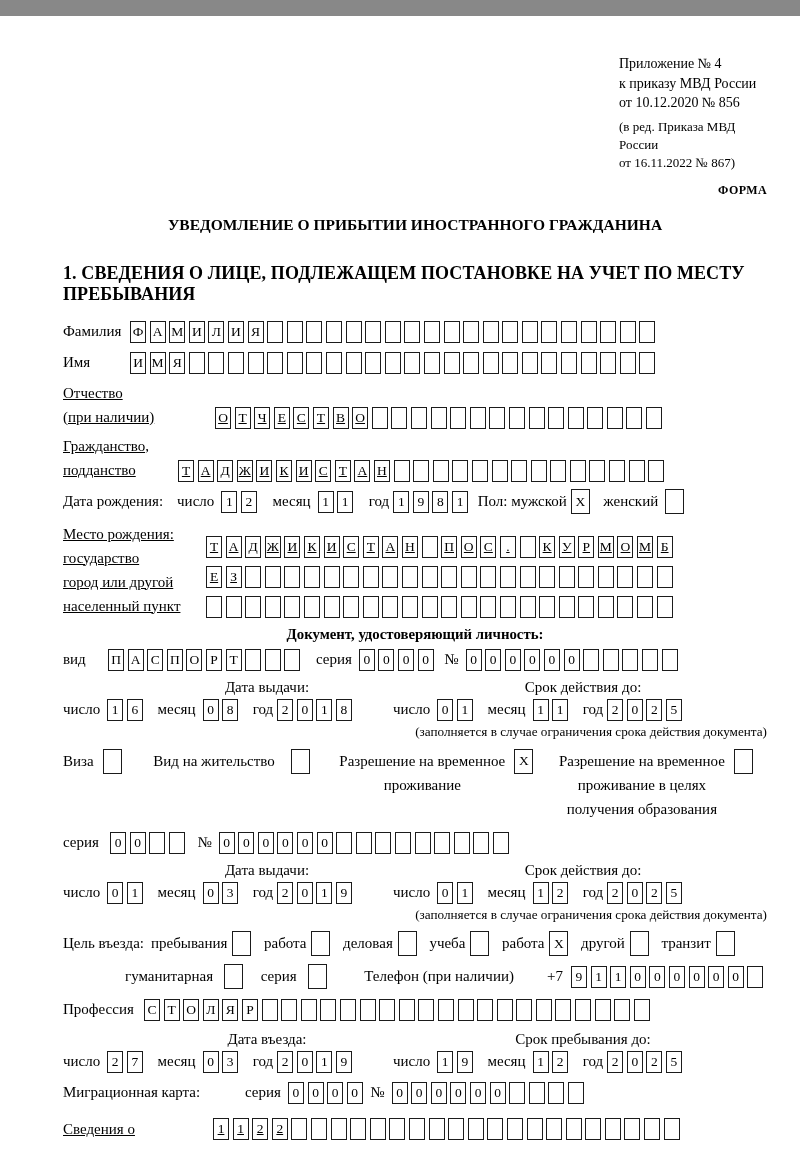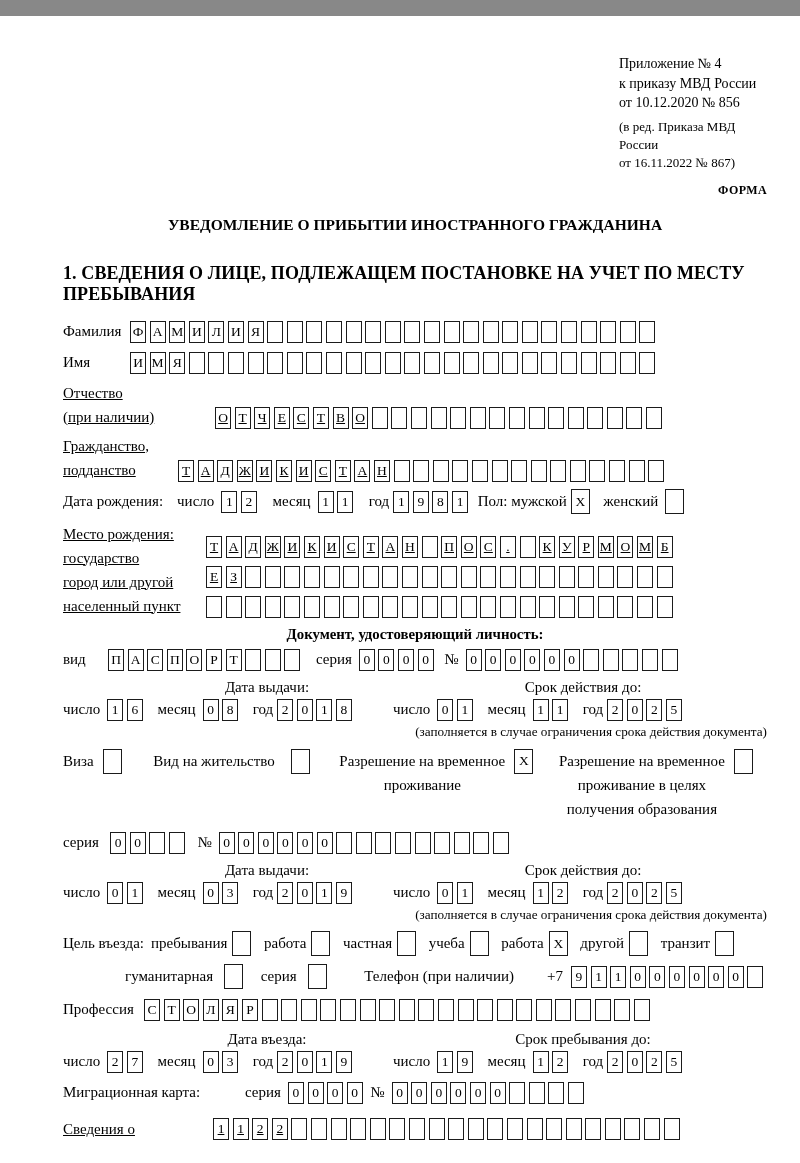--- a/index.html
+++ b/index.html
@@ -524,21 +524,21 @@
   <div class="row" style="margin-top:8px">
     <span class="pm first">Цель въезда:</span>
     <span class="pm" style="margin-left:2px">пребывания</span>
     <span class="boxes cb">
         <span class="box"></span>
       </span>
     <span class="pm">работа</span>
     <span class="boxes cb">
         <span class="box"></span>
       </span>
-    <span class="pm">частная</span>
+    <span class="pm">деловая</span>
     <span class="boxes cb">
         <span class="box"></span>
       </span>
     <span class="pm">учеба</span>
     <span class="boxes cb">
         <span class="box"></span>
       </span>
     <span class="pm">работа</span>
     <span class="boxes cb">
         <span class="box">X</span>

